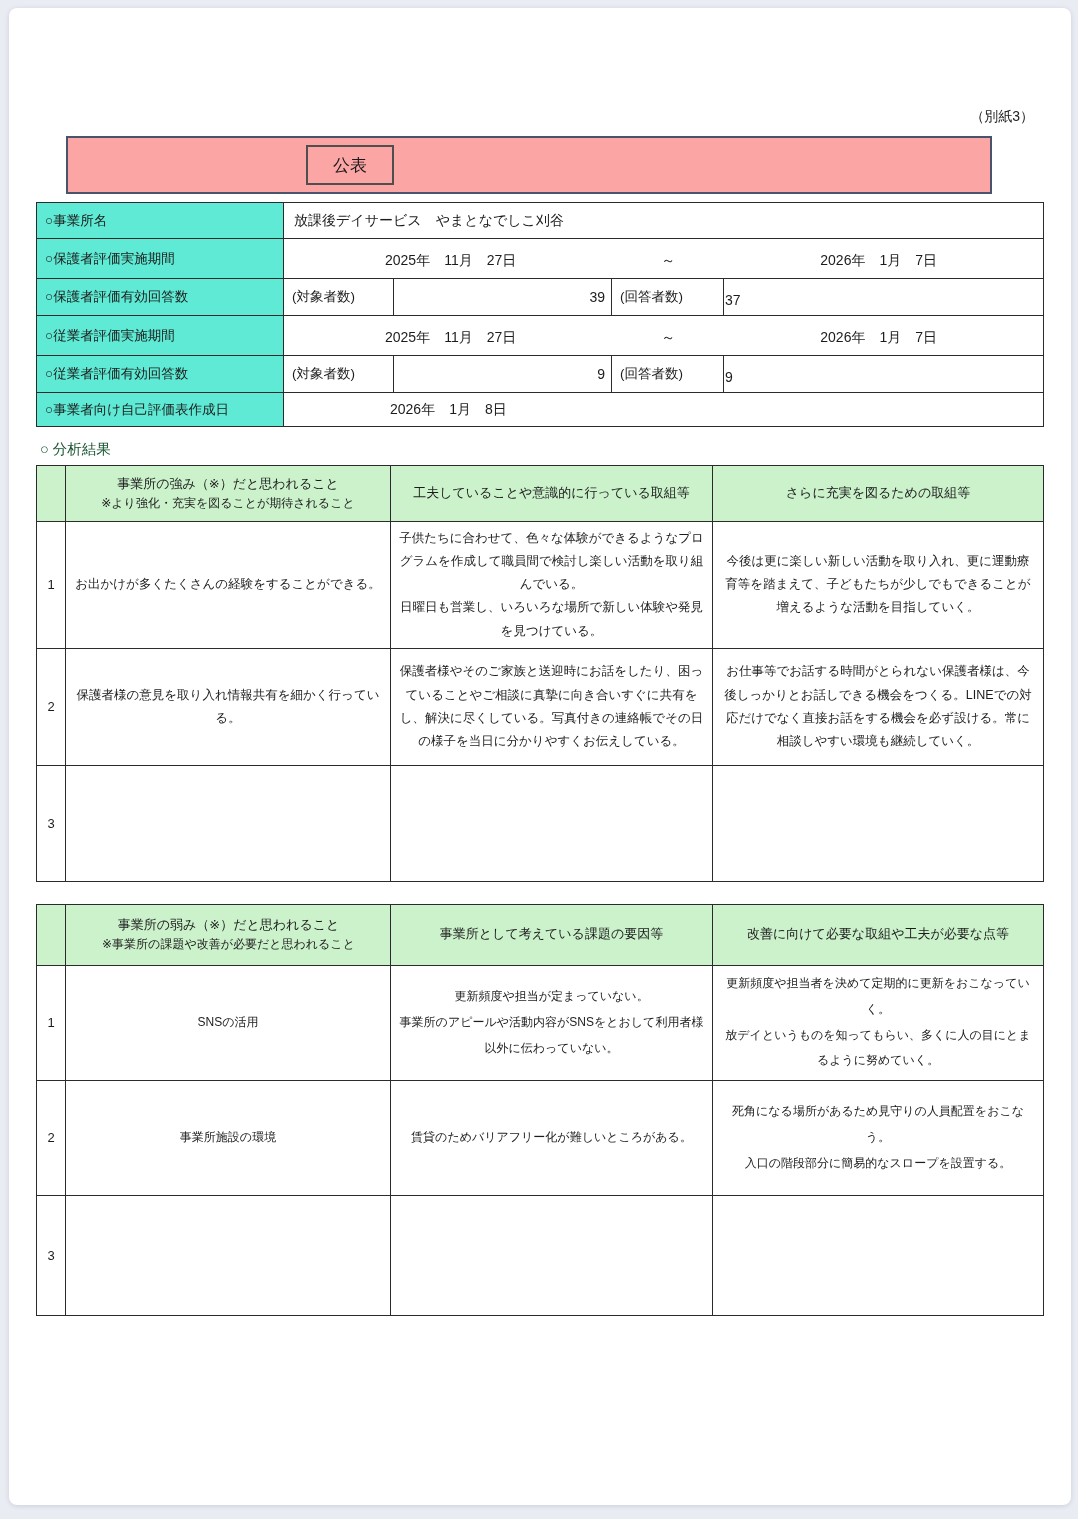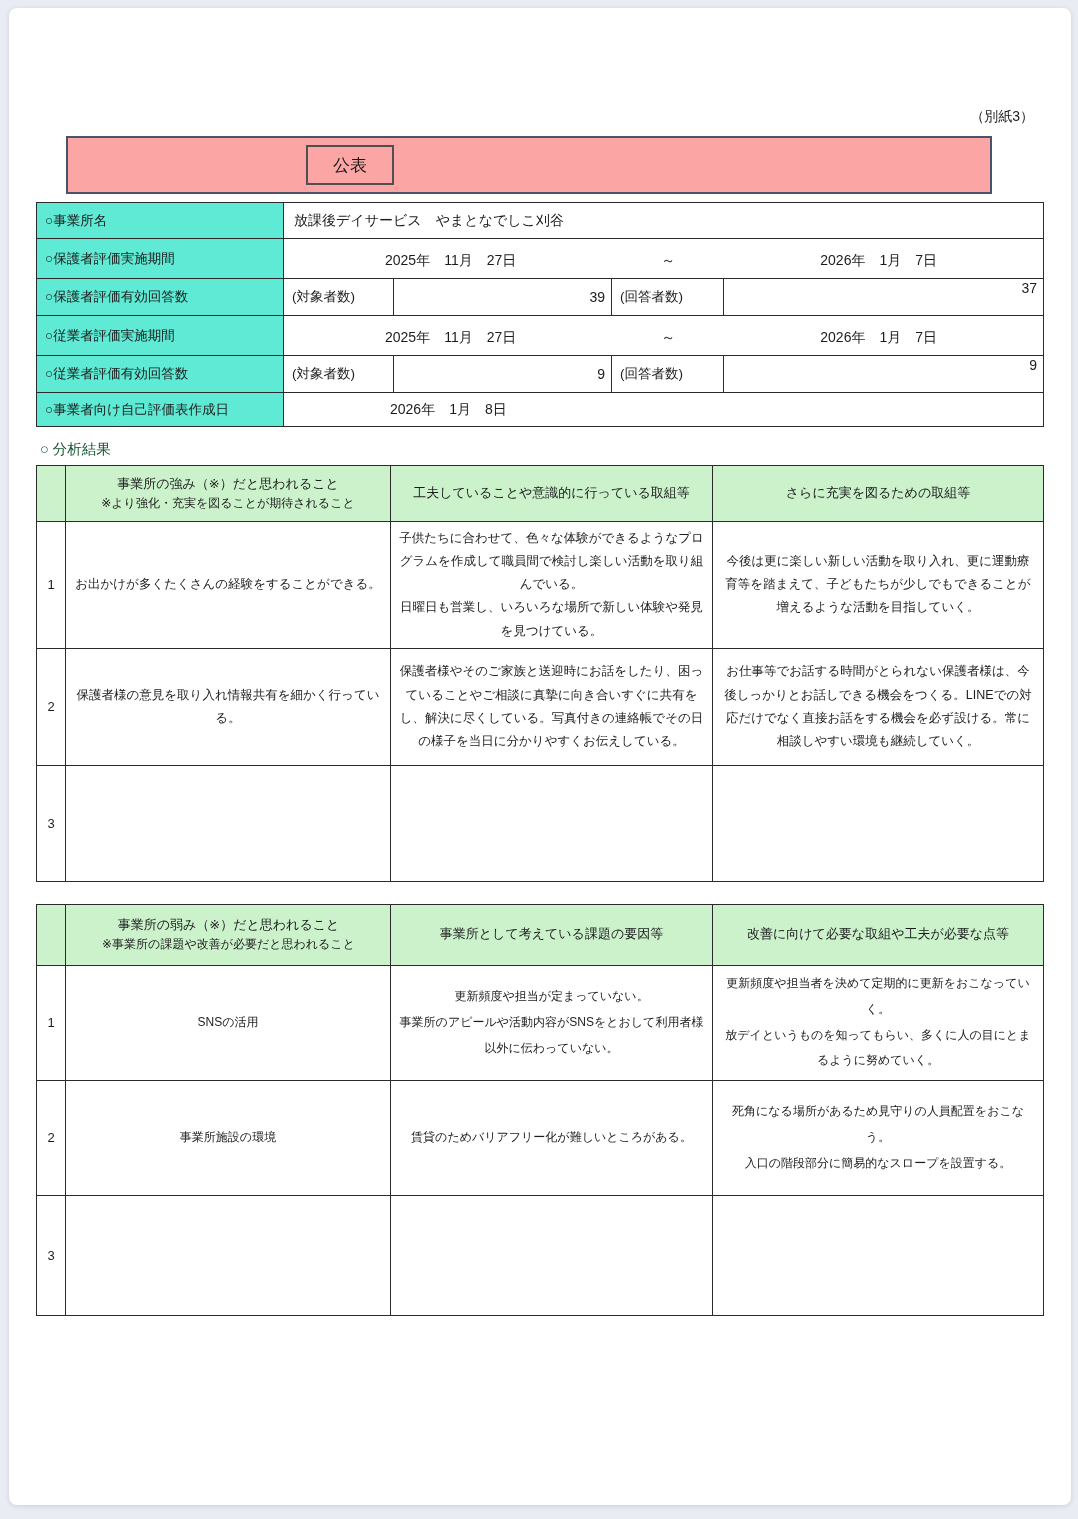--- a/index.html
+++ b/index.html
@@ -68,21 +68,21 @@
   .value-cell { padding-left: 10px; vertical-align: middle; }
   .period-cell { vertical-align: bottom; }
   .period-inner {
     display: flex;
     justify-content: space-between;
     align-items: flex-end;
     padding: 0 105px 7px 100px;
   }
   .paren-cell { padding-left: 8px; vertical-align: middle; font-size: 13.5px; }
   .num-mid { text-align: right; padding-right: 6px; vertical-align: middle; }
-  .num-bottom { text-align: right; padding-right: 6px; vertical-align: bottom; padding-bottom: 19px; }
+  .num-bottom { padding-right: 6px; vertical-align: bottom; padding-bottom: 7px; }
   .date-cell { padding-left: 106px; vertical-align: middle; }
 
   .analysis-label { margin: 13px 0 6px 4px; font-size: 14.5px; color: #14532d; }
 
   .analysis-table td { vertical-align: middle; }
   .analysis-table .hdr {
     background: #ccf2cc;
     text-align: center;
     font-size: 13px;
     line-height: 1.6;

